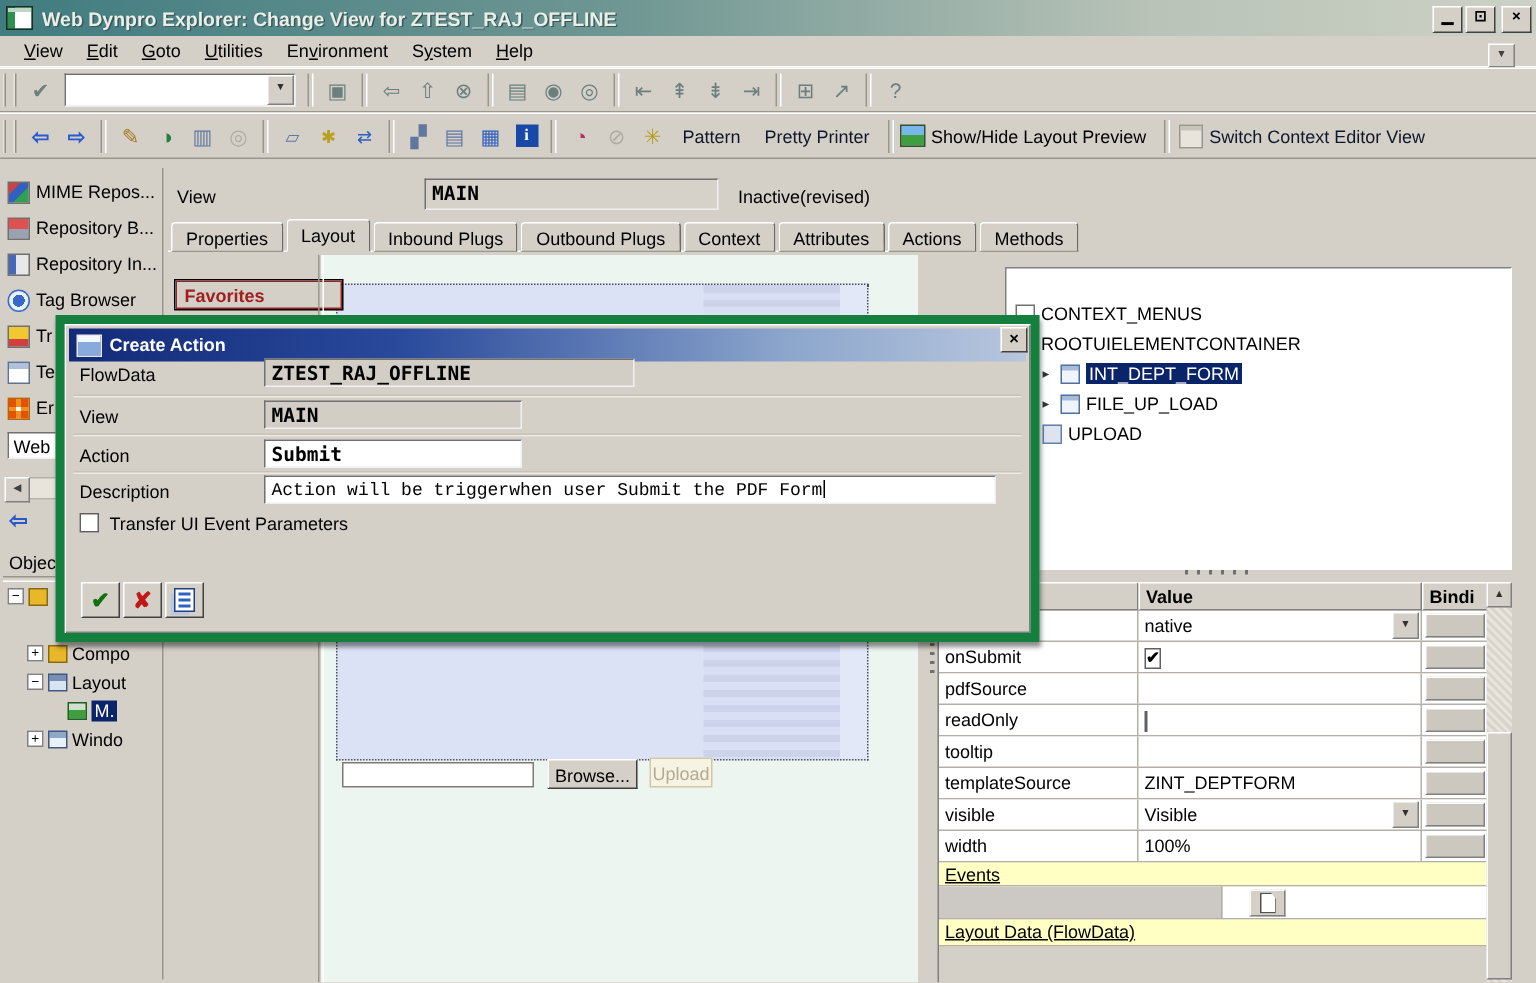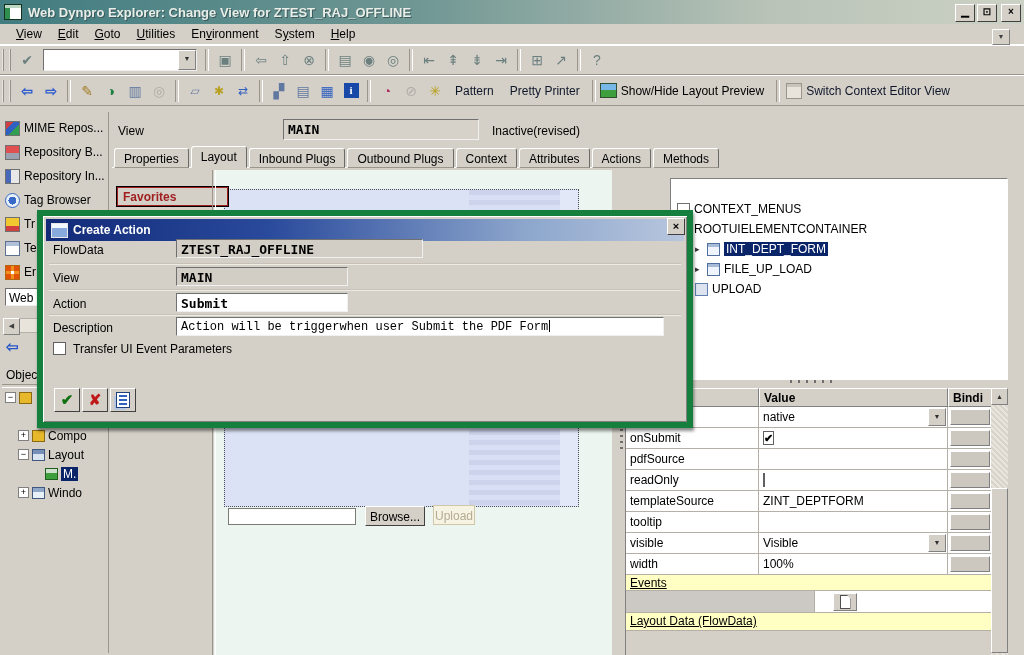--- a/index.html
+++ b/index.html
@@ -431,29 +431,29 @@
         </div>
       </div>
       <div class="pr">
         <div class="pname">readOnly</div>
         <div class="pval"><span class="pchk"></span></div>
         <div class="pbind">
           <span class="bbtn"></span>
         </div>
       </div>
       <div class="pr">
+        <div class="pname">tooltip</div>
+        <div class="pval"><span></span></div>
+        <div class="pbind">
+          <span class="bbtn"></span>
+        </div>
+      </div>
+      <div class="pr">
         <div class="pname">templateSource</div>
         <div class="pval"><span>ZINT_DEPTFORM</span></div>
-        <div class="pbind">
-          <span class="bbtn"></span>
-        </div>
-      </div>
-      <div class="pr">
-        <div class="pname">tooltip</div>
-        <div class="pval"><span></span></div>
         <div class="pbind">
           <span class="bbtn"></span>
         </div>
       </div>
       <div class="pr">
         <div class="pname">visible</div>
         <div class="pval"><span>Visible</span><span class="dd">▼</span></div>
         <div class="pbind">
           <span class="bbtn"></span>
         </div>

